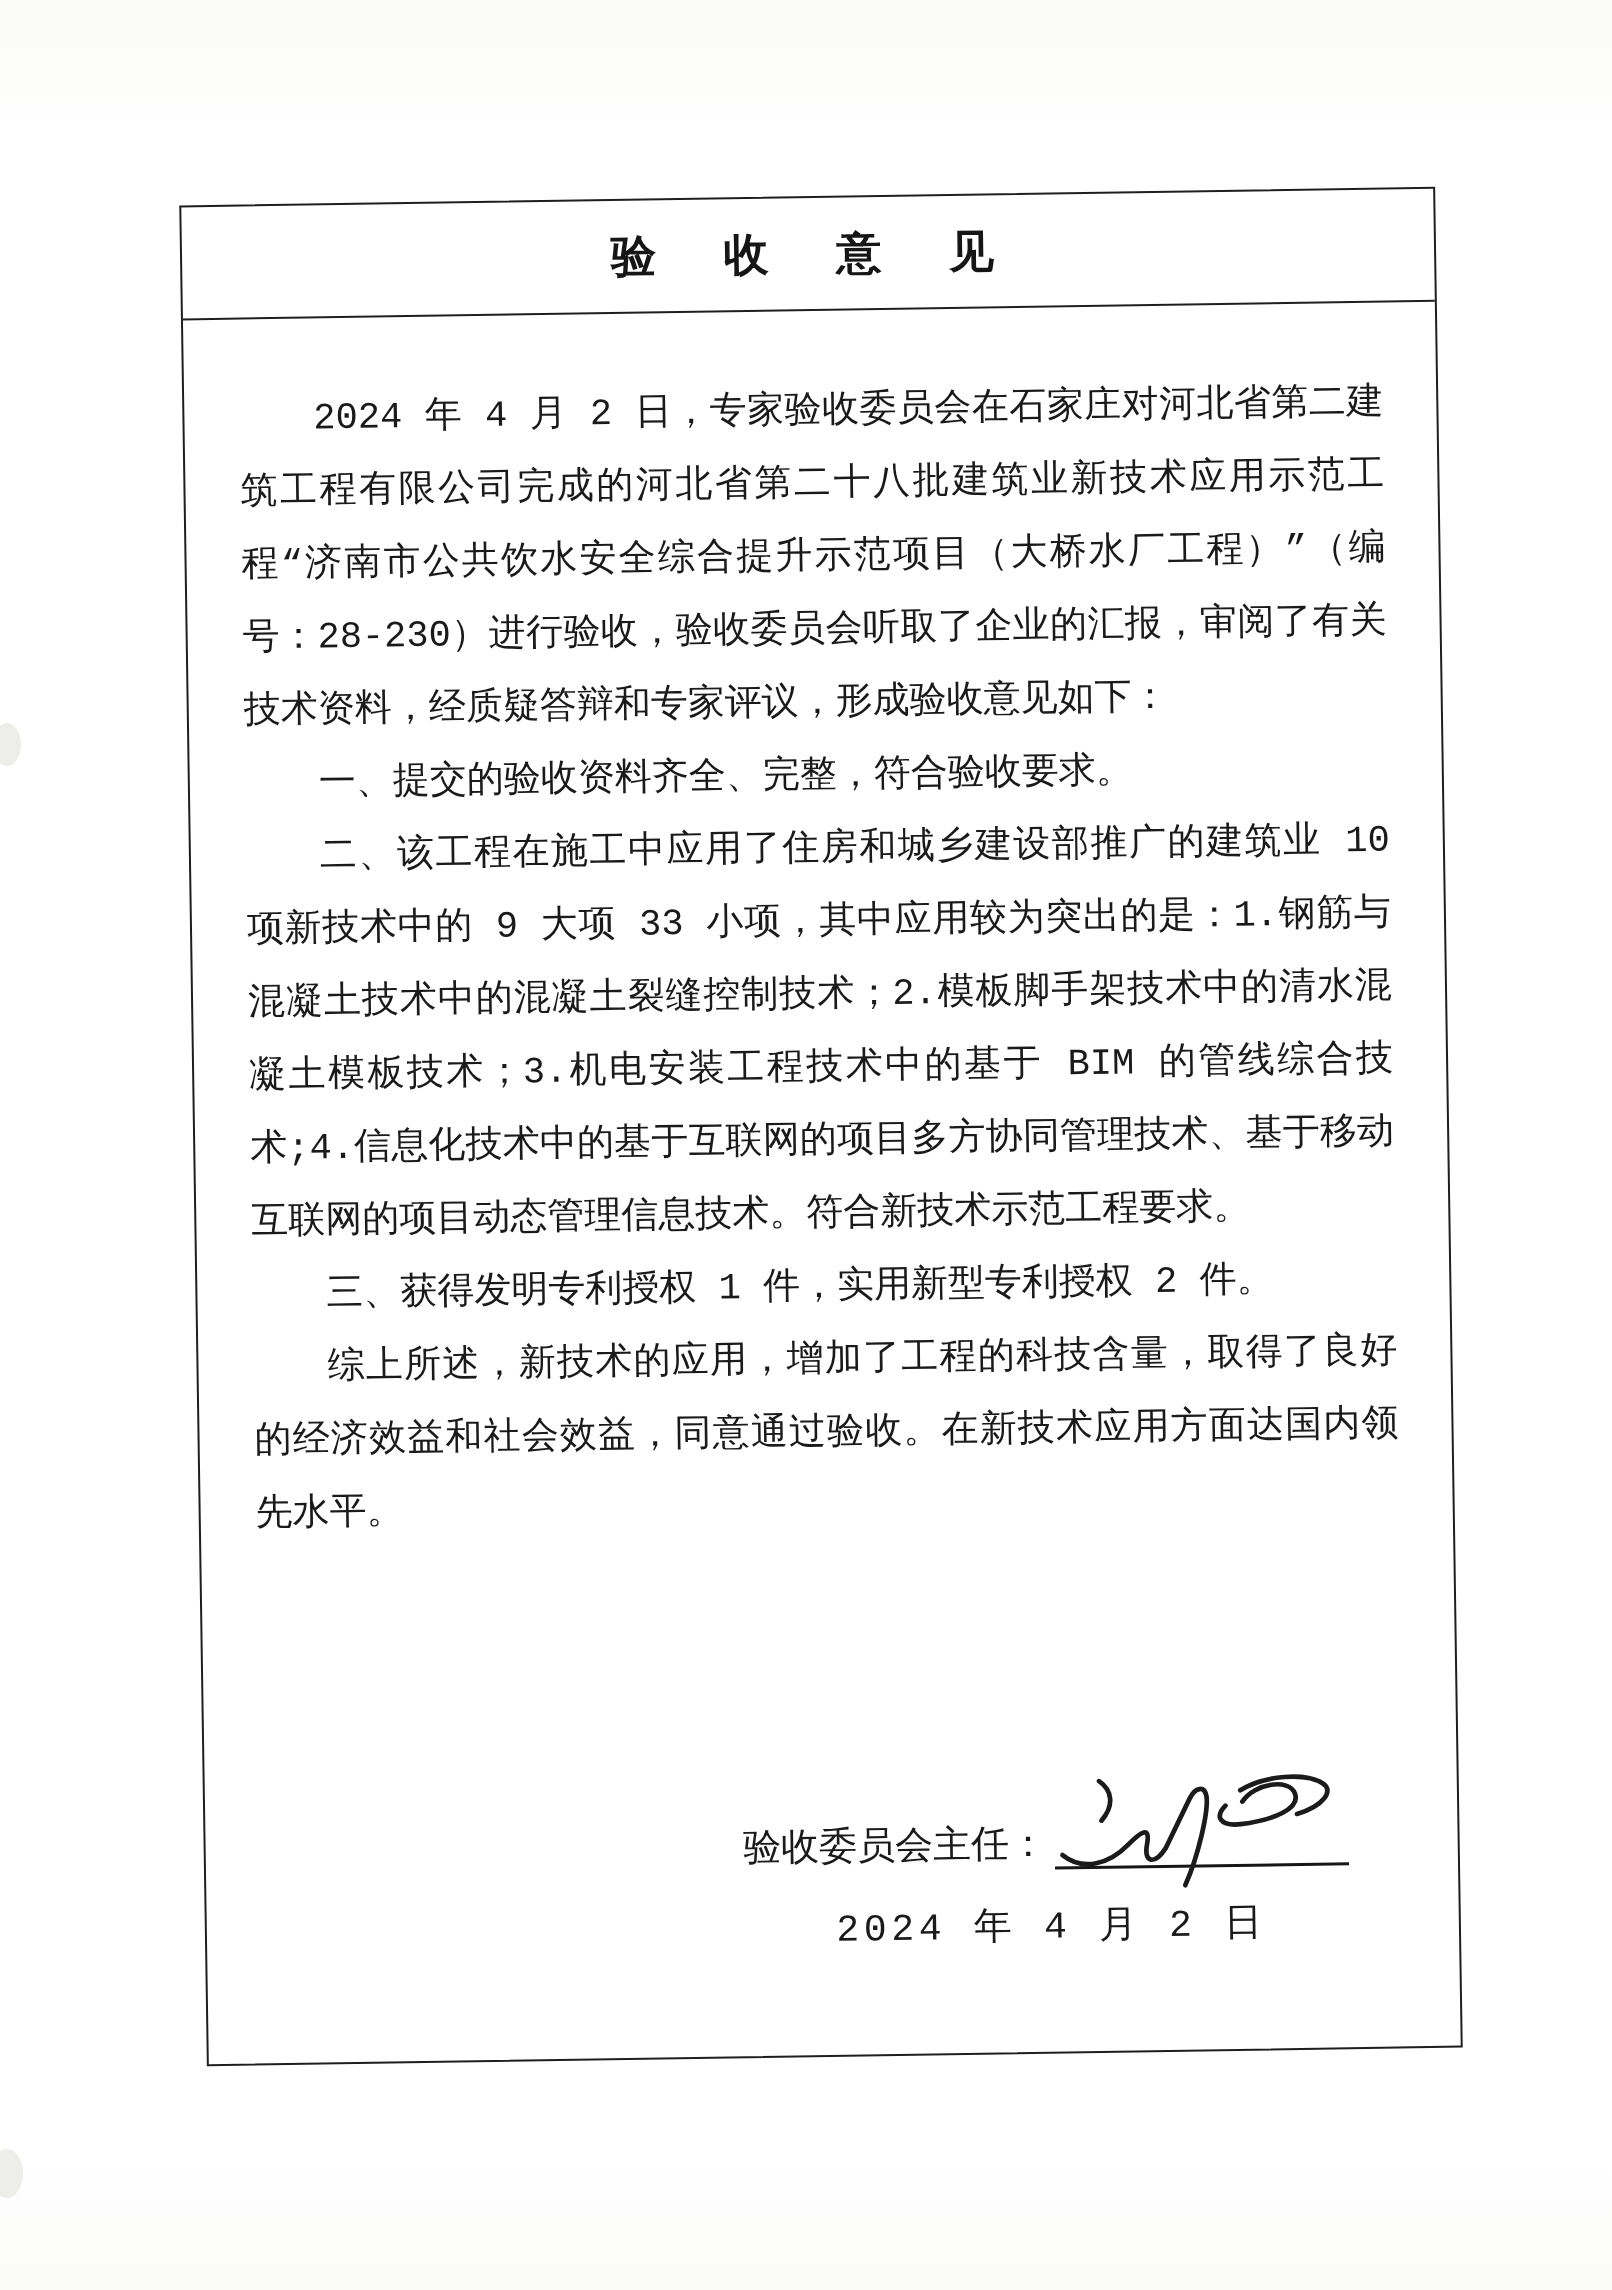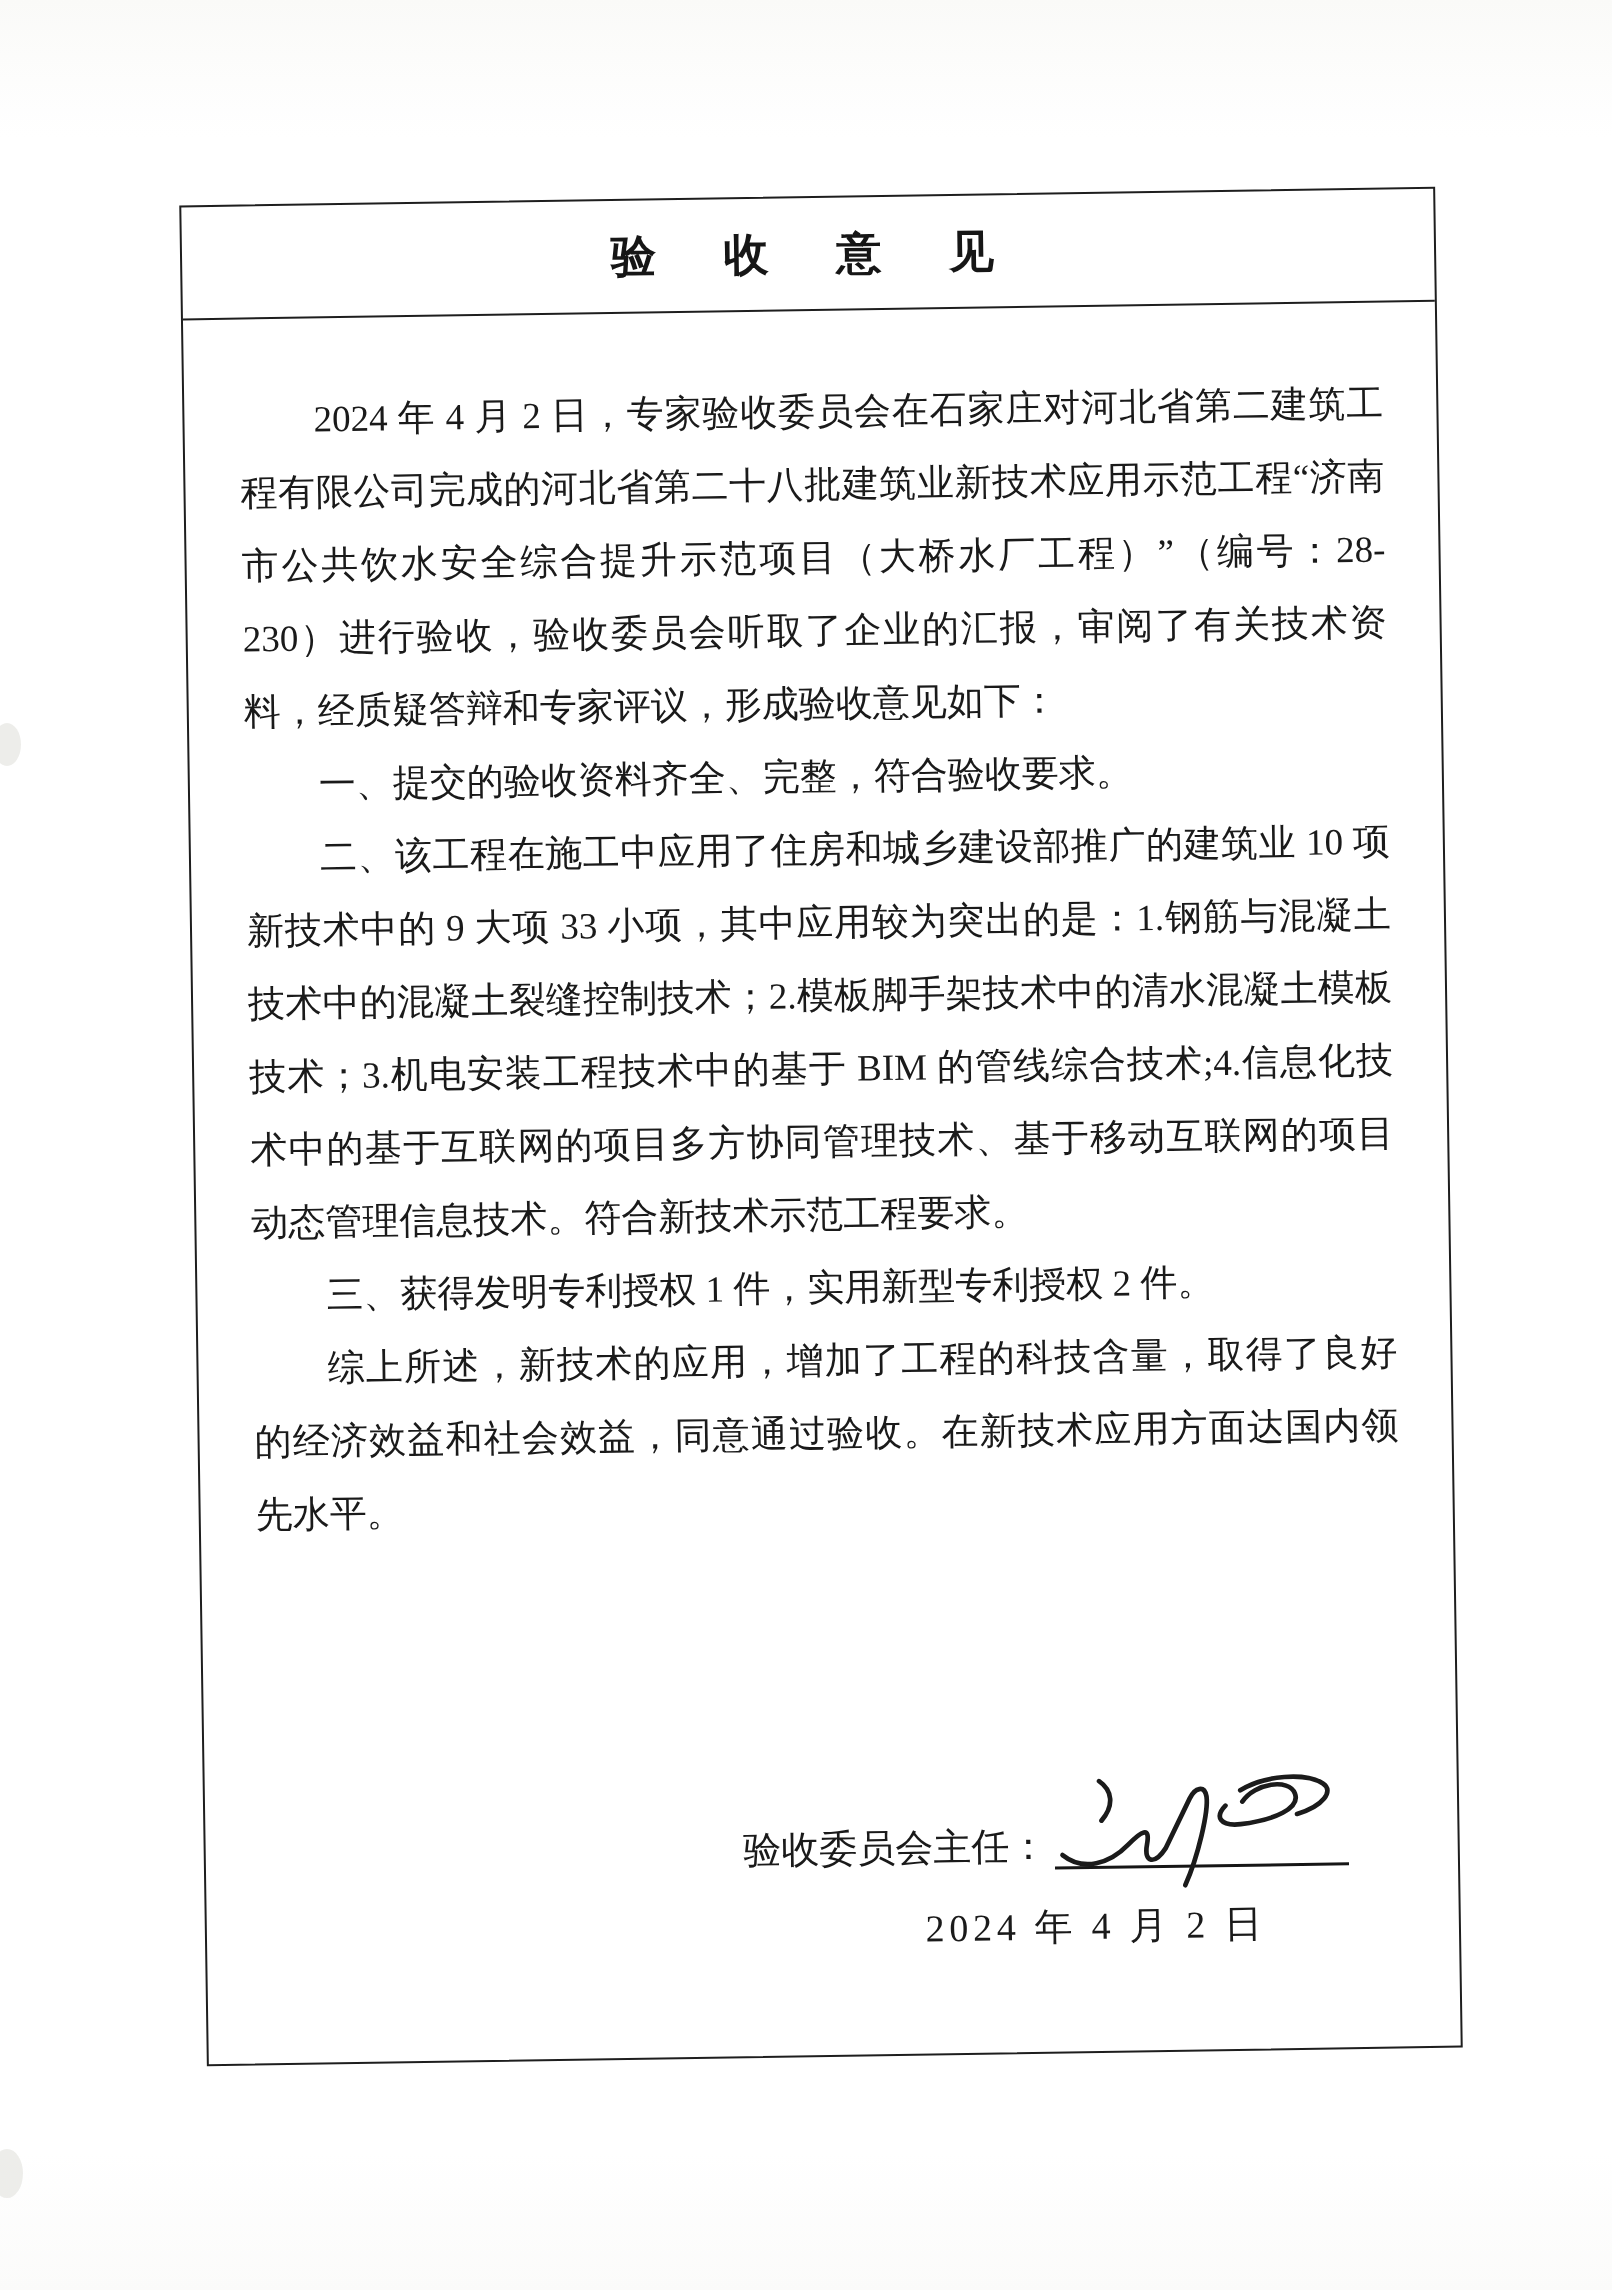--- a/index.html
+++ b/index.html
@@ -13,20 +13,21 @@
     background: #ffffff;
     font-family: "Liberation Serif", "DejaVu Serif", serif;
     color: #181818;
     overflow: hidden;
   }
   .sheet {
     position: absolute;
     inset: 0;
     background: linear-gradient(180deg, #fafaf8 0%, #ffffff 6%, #ffffff 94%, #fbfbfa 100%);
     overflow: hidden;
+    font-family: Liberation Mono, monospace;
   }
   
   .smudge {
     position: absolute;
     background: #e8e8e5;
     border-radius: 50%;
     opacity: .8;
   }
   .smudge.s1 { left: -7.5px; top: 723px;  width: 28px; height: 43px; }
   .smudge.s2 { left: -9.4px; top: 2149px; width: 32px; height: 49px; }

